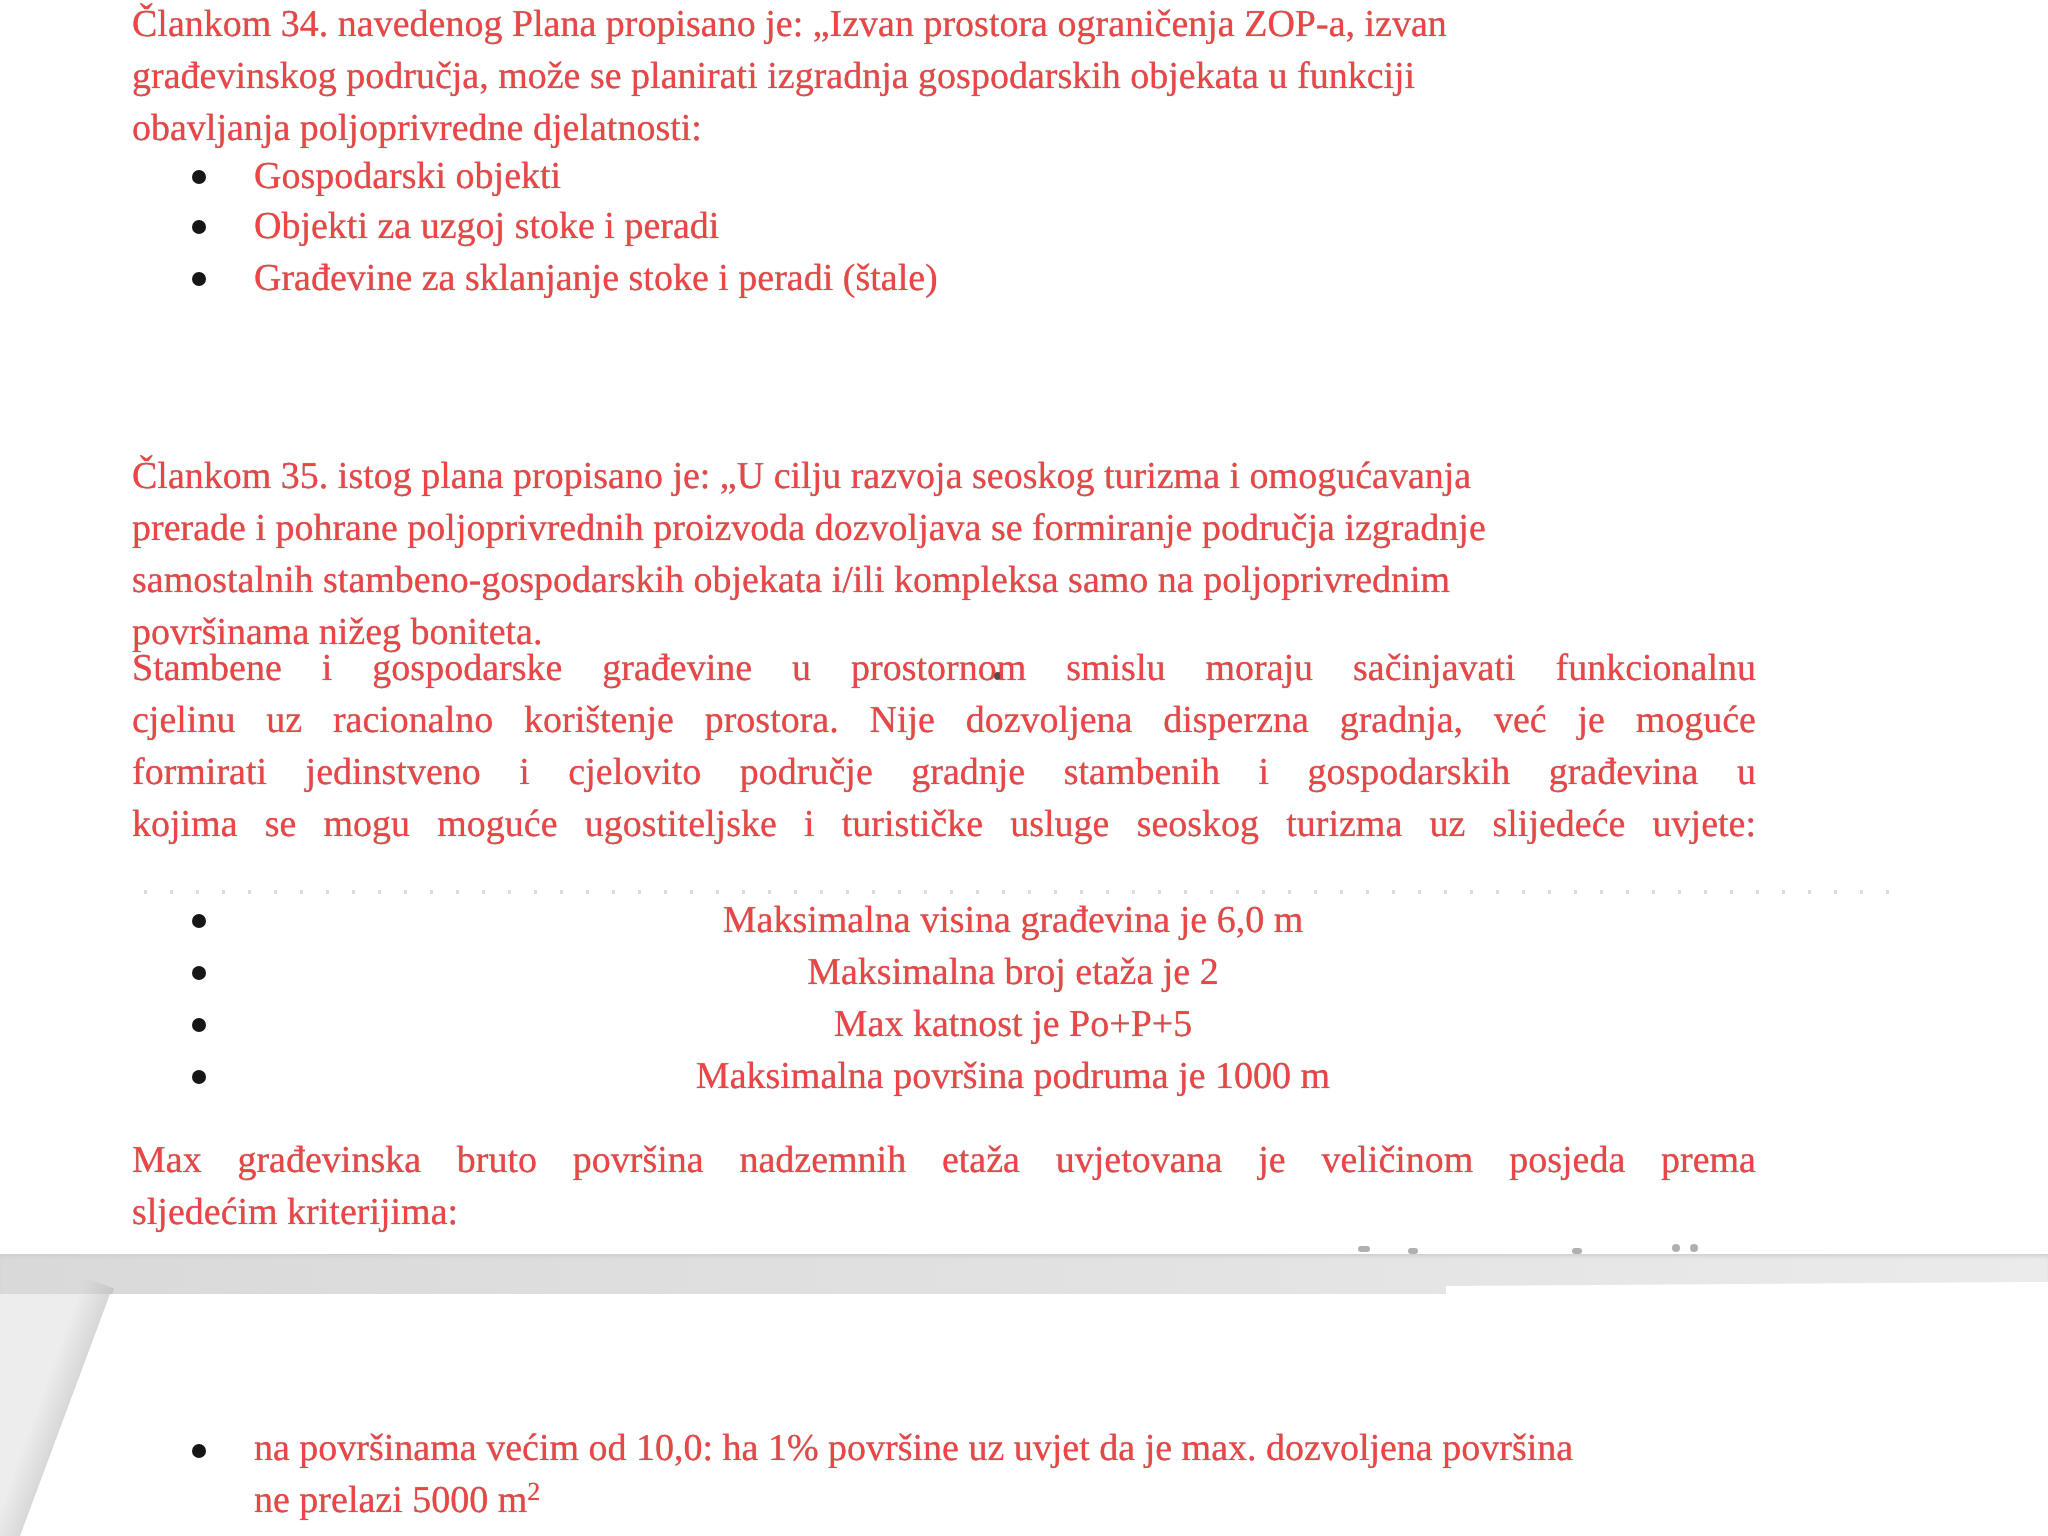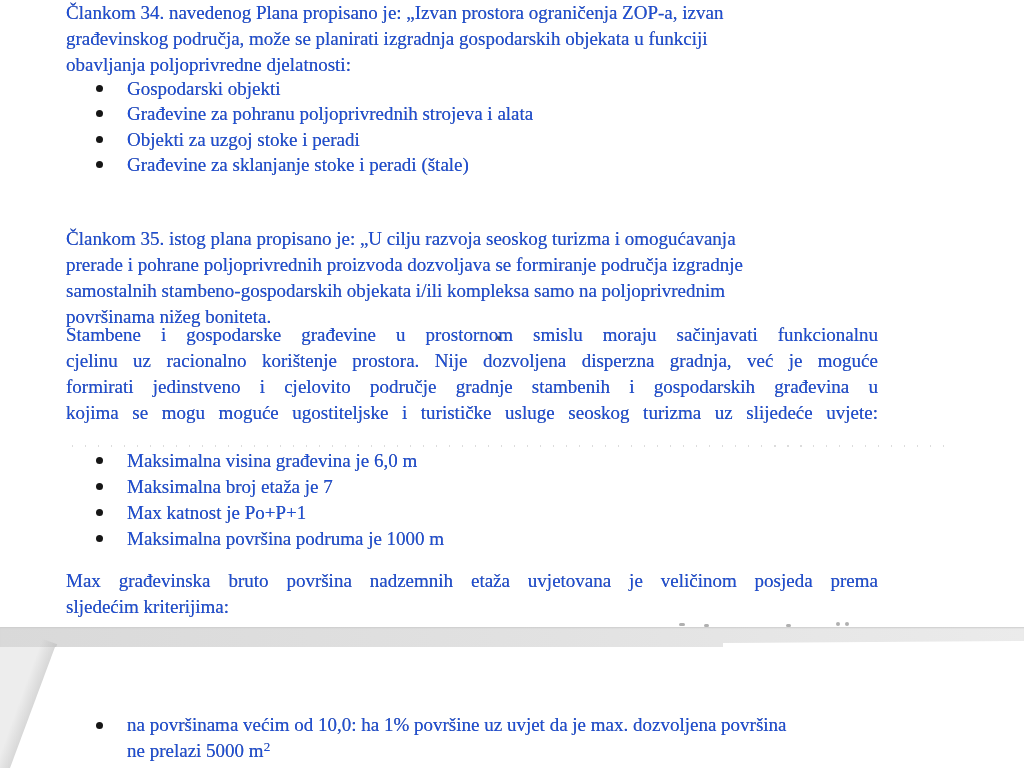--- a/index.html
+++ b/index.html
@@ -1,29 +1,29 @@
 <!DOCTYPE html>
 <html><head>
 <meta charset="utf-8">
 <style>
   html,body{margin:0;padding:0;background:#ffffff;}
   .screen{
     position:relative;width:1024px;height:768px;overflow:hidden;background:#ffffff;
     font-family:"Liberation Serif","DejaVu Serif",serif;
-    color:#1d4ed8;
+    color:#ef4444;
   }
   .txt{font-size:19px;line-height:26px;text-shadow:0 0 .5px rgba(30,30,30,.6);}
   .block{position:absolute;left:66px;width:812px;}
   .line{height:26px;overflow:hidden;}
   .just{text-align:justify;text-align-last:justify;}
   .lastline{text-align:center;text-align-last:left;}
   .ul{position:absolute;left:66px;width:820px;}
   .li{position:relative;padding-left:61px;white-space:nowrap;overflow:hidden;}
   .lh1 .li{line-height:25.4px;height:25.4px;}
-  .lh2 .li{line-height:26px;height:26px;}
+  .lh2 .li{line-height:26px;height:26px;text-align:center;}
   .dot{position:absolute;left:30px;top:9px;width:7px;height:7px;border-radius:50%;background:#161616;}
   
   .dot-artifact{position:absolute;left:497px;top:336px;width:4px;height:4px;border-radius:50%;background:#4f4f4f;}
   .streak{position:absolute;left:72px;top:445px;width:880px;height:2px;opacity:.35;
     background:repeating-linear-gradient(90deg,rgba(90,90,90,.6) 0 1.5px,transparent 1.5px 13px);}
   .remnant{position:absolute;background:#b0b0b0;border-radius:2px;height:3px;}
   .r1{left:679px;top:623px;width:6px;}
   .r2{left:704px;top:624px;width:5px;}
   .r3{left:786px;top:624px;width:5px;}
   .r4{left:836px;top:622px;width:4px;height:4px;border-radius:50%;}
@@ -51,21 +51,20 @@
 <div class="screen">
 
   <div class="block txt" style="top:0px">
     <div class="line">Člankom 34. navedenog Plana propisano je: „Izvan prostora ograničenja ZOP-a, izvan</div>
     <div class="line">građevinskog područja, može se planirati izgradnja gospodarskih objekata u funkciji</div>
     <div class="line">obavljanja poljoprivredne djelatnosti:</div>
   </div>
 
   <div class="ul txt lh1" style="top:76px">
     <div class="li"><span class="dot"></span><span>Gospodarski objekti</span></div>
-    <div class="li"><span class="dot"></span><span>Građevine za pohranu poljoprivrednih strojeva i alata</span></div>
     <div class="li"><span class="dot"></span><span>Objekti za uzgoj stoke i peradi</span></div>
     <div class="li"><span class="dot"></span><span>Građevine za sklanjanje stoke i peradi (štale)</span></div>
   </div>
 
   <div class="block txt" style="top:226px">
     <div class="line">Člankom 35. istog plana propisano je: „U cilju razvoja seoskog turizma i omogućavanja</div>
     <div class="line">prerade i pohrane poljoprivrednih proizvoda dozvoljava se formiranje područja izgradnje</div>
     <div class="line">samostalnih stambeno-gospodarskih objekata i/ili kompleksa samo na poljoprivrednim</div>
     <div class="line">površinama nižeg boniteta.</div>
   </div>
@@ -76,22 +75,22 @@
     <div class="line just">Stambene i gospodarske građevine u prostornom smislu moraju sačinjavati funkcionalnu</div>
     <div class="line just">cjelinu uz racionalno korištenje prostora. Nije dozvoljena disperzna gradnja, već je moguće</div>
     <div class="line just">formirati jedinstveno i cjelovito područje gradnje stambenih i gospodarskih građevina u</div>
     <div class="line just">kojima se mogu moguće ugostiteljske i turističke usluge seoskog turizma uz slijedeće uvjete:</div>
   </div>
 
   <div class="streak"></div>
 
   <div class="ul txt lh2" style="top:448px">
     <div class="li"><span class="dot"></span><span>Maksimalna visina građevina je 6,0 m</span></div>
-    <div class="li"><span class="dot"></span><span>Maksimalna broj etaža je 7</span></div>
-    <div class="li"><span class="dot"></span><span>Max katnost je Po+P+1</span></div>
+    <div class="li"><span class="dot"></span><span>Maksimalna broj etaža je 2</span></div>
+    <div class="li"><span class="dot"></span><span>Max katnost je Po+P+5</span></div>
     <div class="li"><span class="dot"></span><span>Maksimalna površina podruma je 1000 m</span></div>
   </div>
 
   <div class="block txt" style="top:568px">
     <div class="line just">Max građevinska bruto površina nadzemnih etaža uvjetovana je veličinom posjeda prema</div>
     <div class="line lastline">sljedećim kriterijima:</div>
   </div>
 
   <div class="remnant r1"></div>
   <div class="remnant r2"></div>

